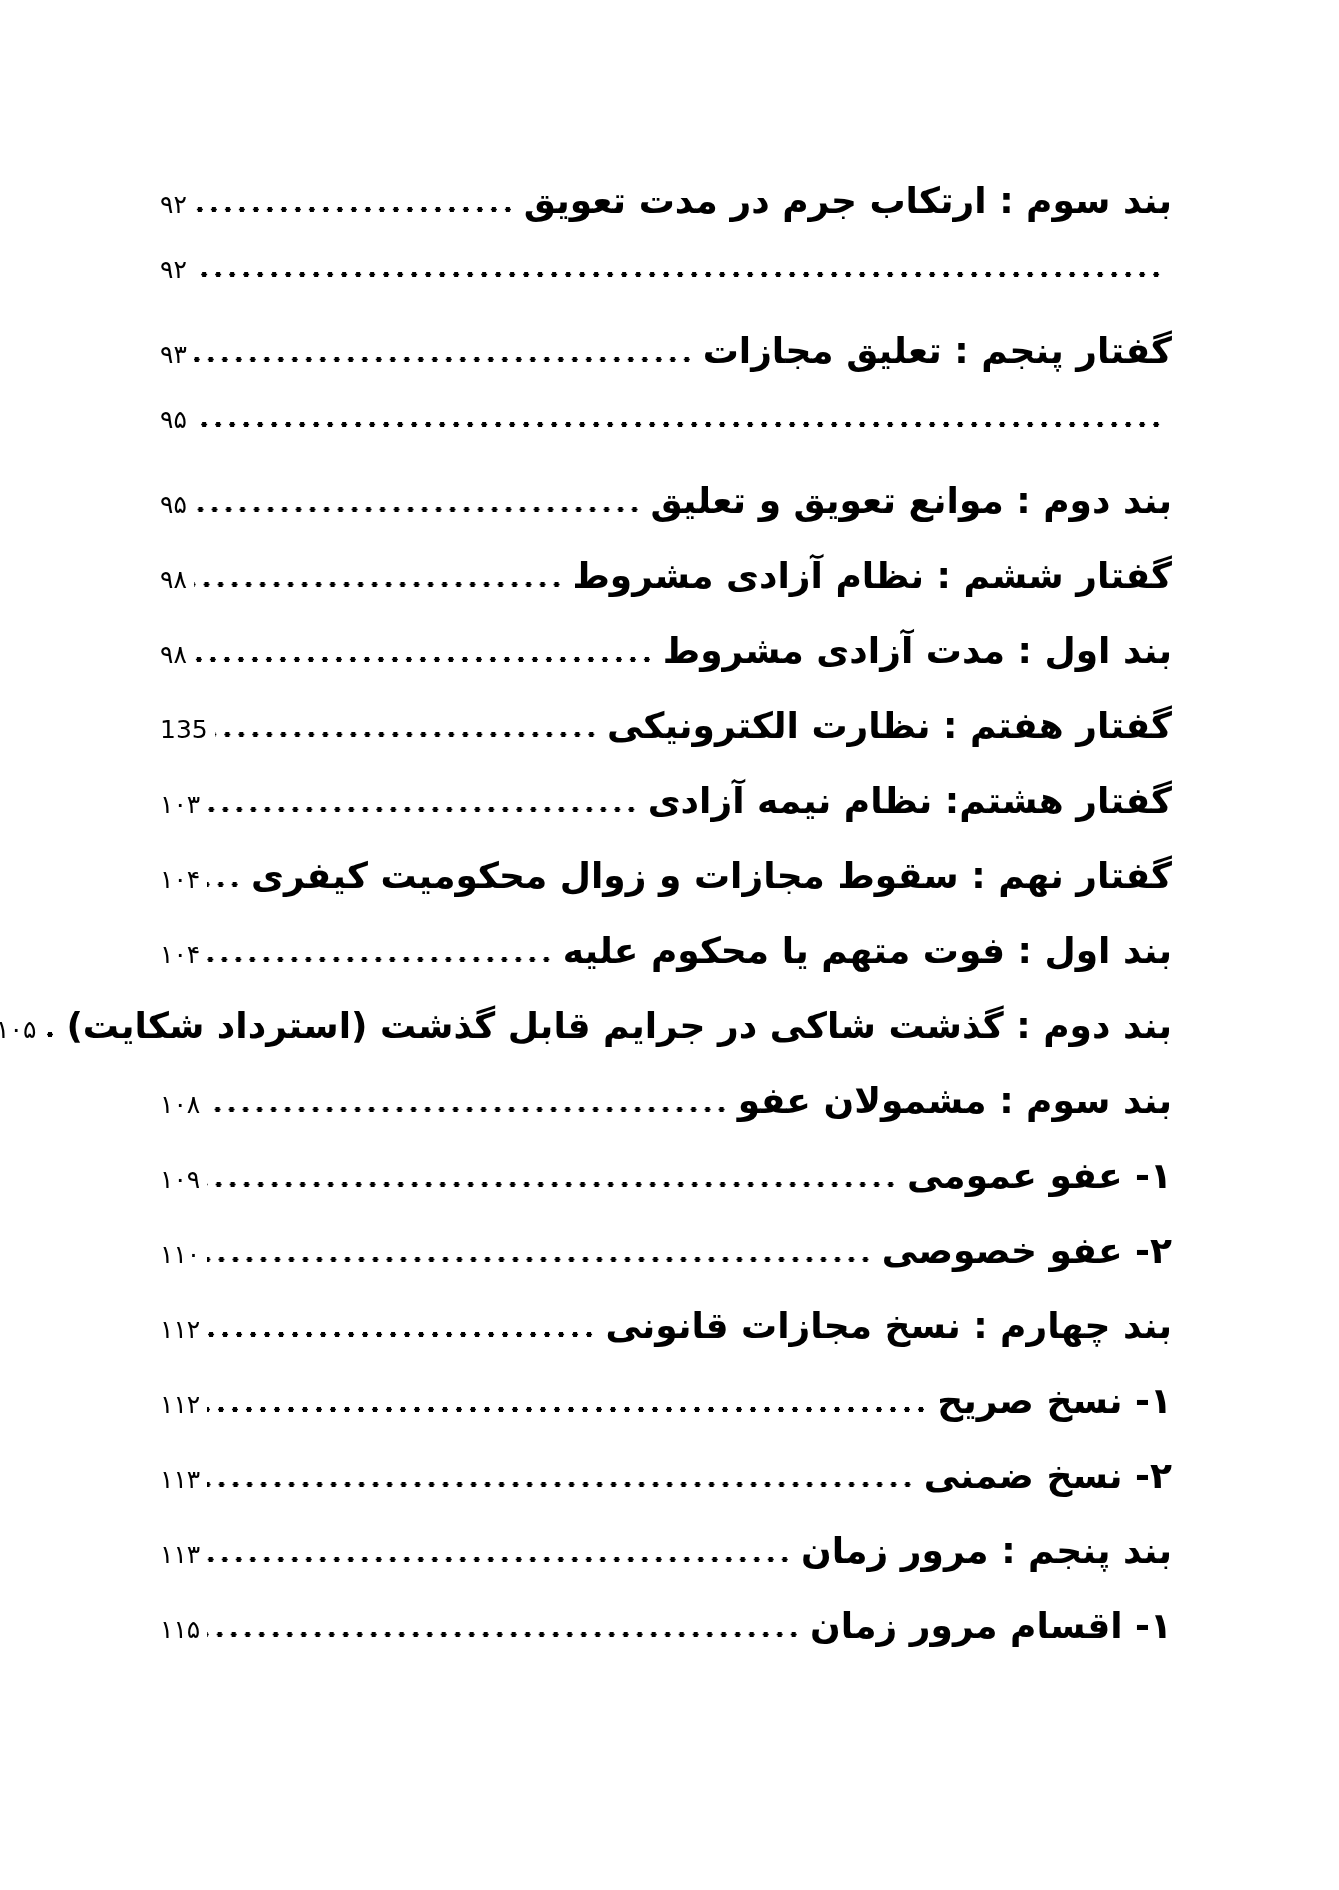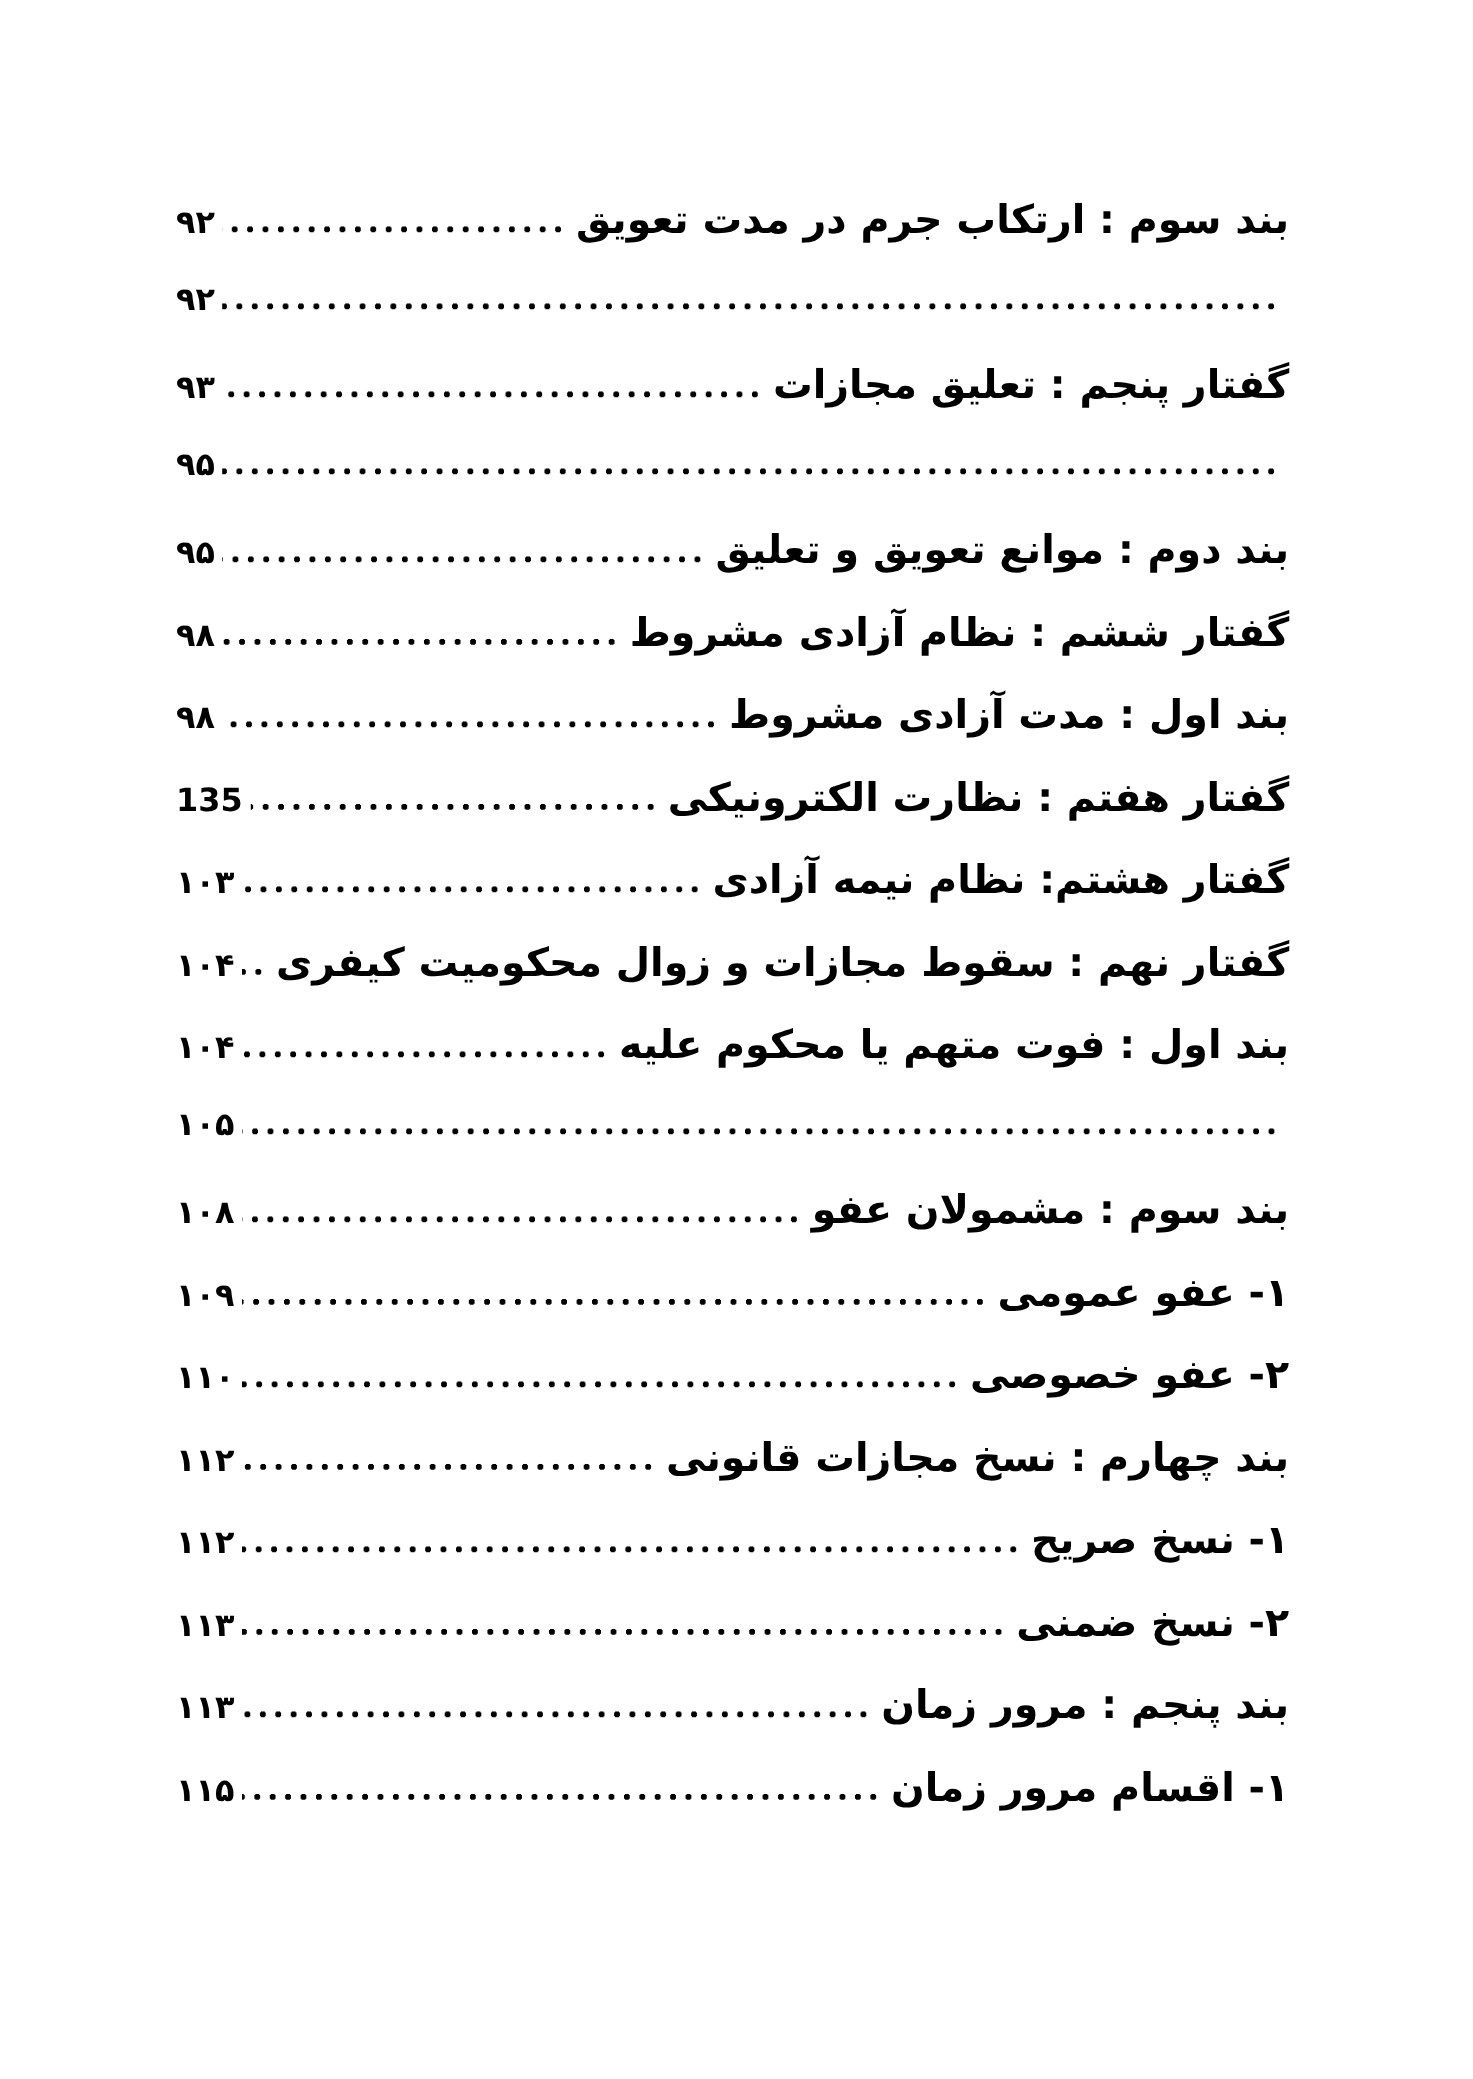--- a/index.html
+++ b/index.html
@@ -42,22 +42,22 @@
     flex: 1 1 auto;
     height: 7px;
     margin: 0 9px 0 7px;
     background-image: radial-gradient(circle 2.7px at 7px 3.5px, #000 99%, transparent 100%);
     background-size: 14px 7px;
     background-repeat: repeat-x;
     background-position: right center;
     min-width: 14px;
   }
   .toc-page-num {
-    font-size: 29px;
-    font-weight: bold;
+    font-size: 25px;
+    font-weight: normal;
     flex: 0 0 auto;
     text-align: center;
   }
 </style>
 </head>
 <body>
 
 <div class="page" dir="rtl">
   <div class="toc" id="toc-list">
       <div class="toc-row">
@@ -107,20 +107,21 @@
         <span class="toc-label">گفتار نهم : سقوط مجازات و زوال محکومیت کیفری</span>
         <span class="toc-leader"></span>
         <span class="toc-page-num">۱۰۴</span>
       </div>
       <div class="toc-row">
         <span class="toc-label">بند اول : فوت متهم یا محکوم علیه</span>
         <span class="toc-leader"></span>
         <span class="toc-page-num">۱۰۴</span>
       </div>
       <div class="toc-row">
+        <span class="toc-label">بند دوم : گذشت شاکی در جرایم قابل گذشت (استرداد شکایت)</span>
         <span class="toc-leader"></span>
         <span class="toc-page-num">۱۰۵</span>
       </div>
       <div class="toc-row">
         <span class="toc-label">بند سوم : مشمولان عفو</span>
         <span class="toc-leader"></span>
         <span class="toc-page-num">۱۰۸</span>
       </div>
       <div class="toc-row">
         <span class="toc-label">۱- عفو عمومی</span>

